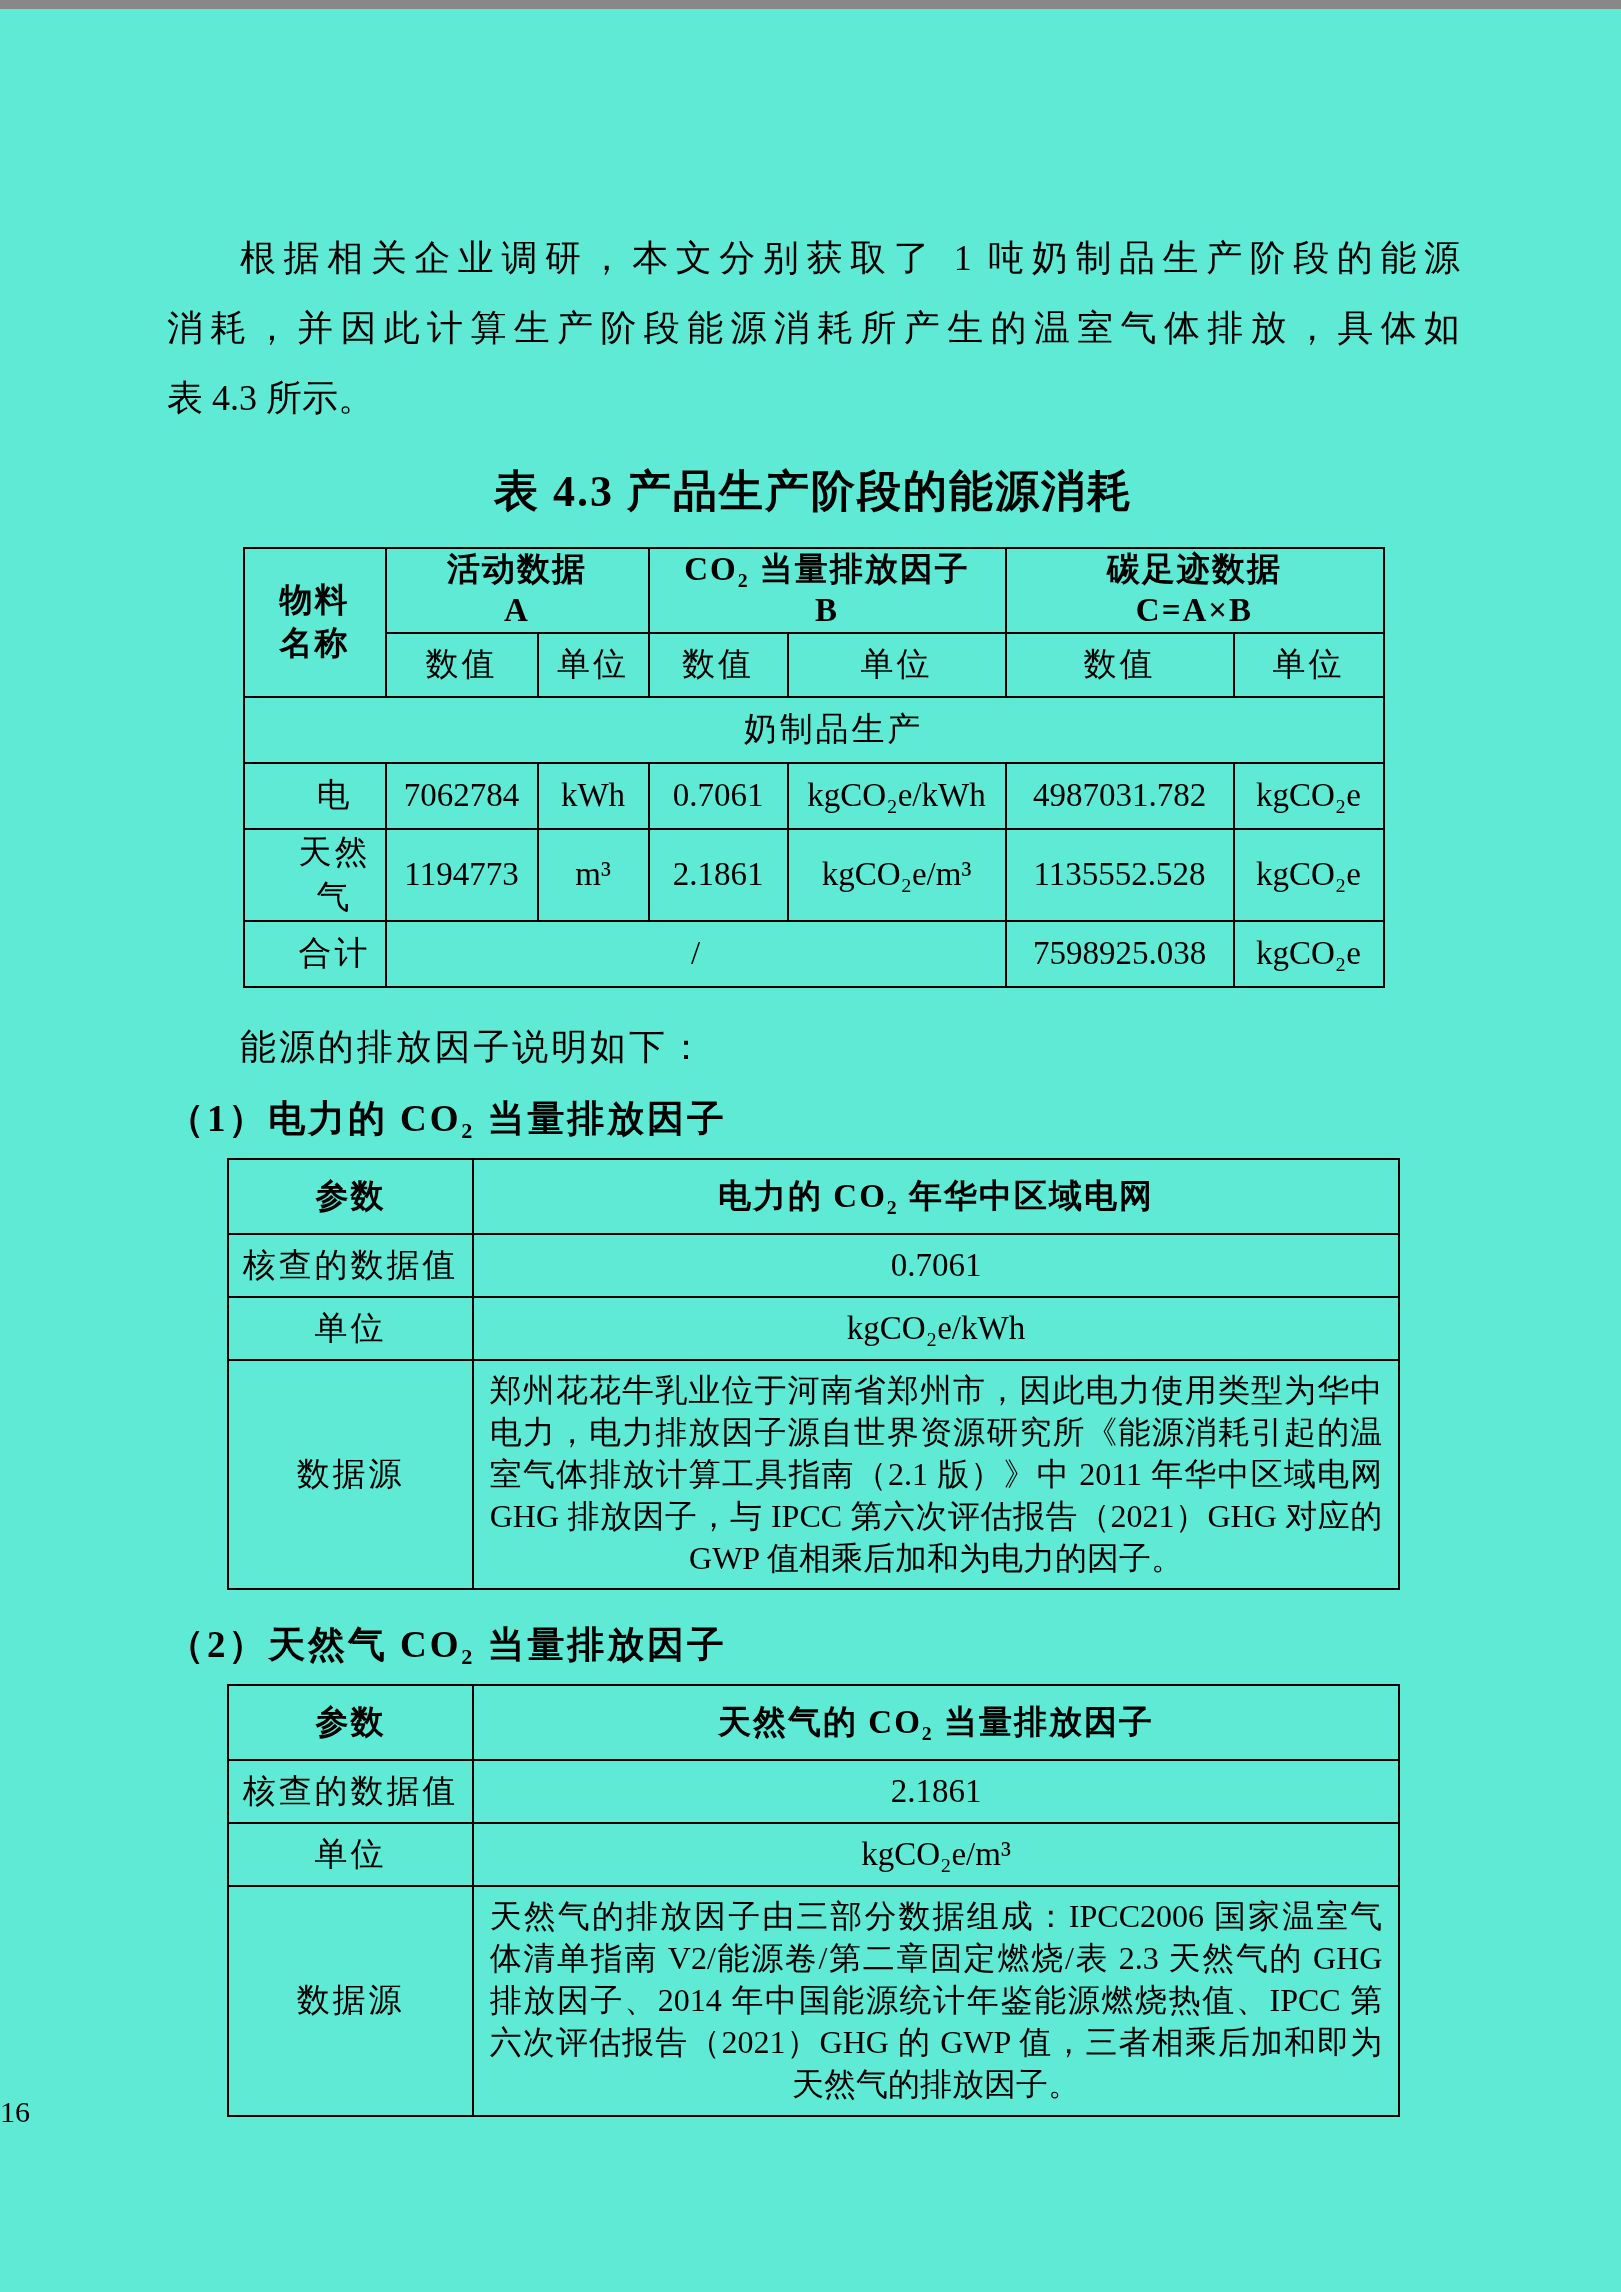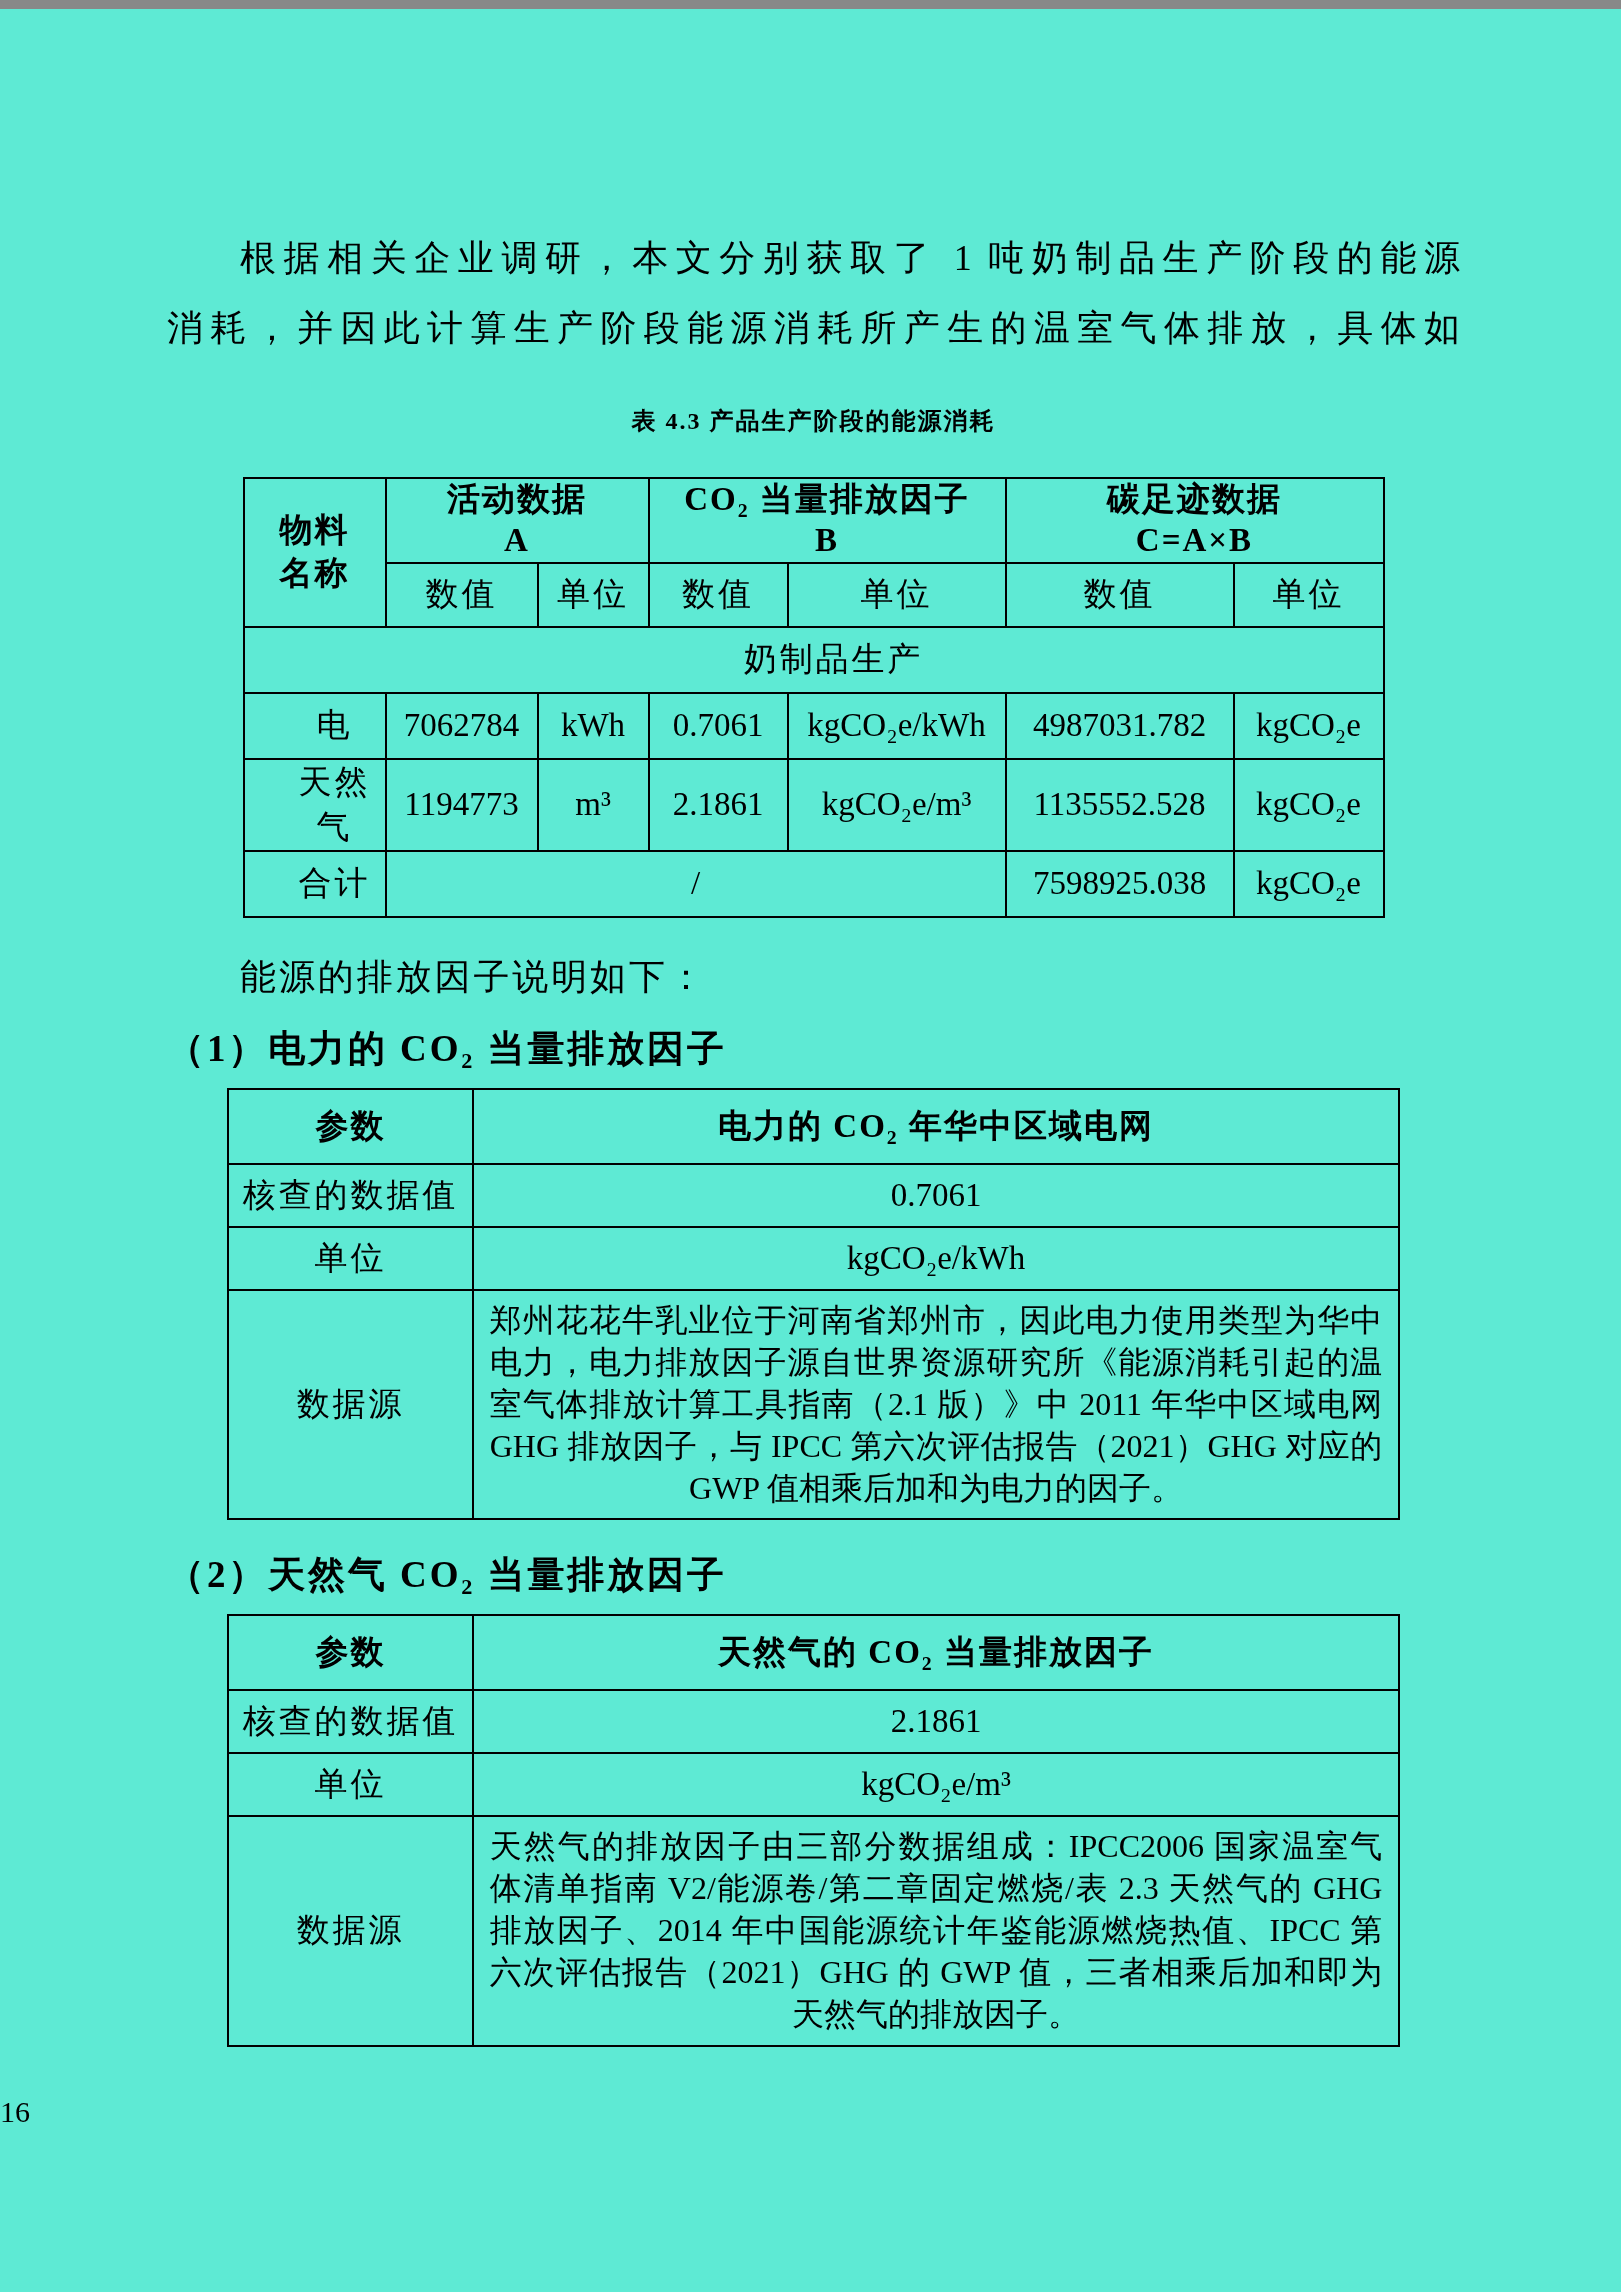--- a/index.html
+++ b/index.html
@@ -19,21 +19,21 @@
     font-size: 36px; line-height: 70px; margin: 0;
     text-align: justify; text-align-last: justify;
     white-space: nowrap;
   }
   .intro-line.indent { text-indent: 73px; }
   .intro-line.last { text-align: left; text-align-last: auto; }
 
   
   .table-title {
     margin: 29px 0 0 0; text-align: center;
-    font-size: 24px; font-weight: bold; line-height: 59px;
+    font-size: 44px; font-weight: bold; line-height: 59px;
     letter-spacing: 2px;
   }
 
   table { border-collapse: collapse; table-layout: fixed; }
   td { border: 2px solid #000; text-align: center; vertical-align: middle; padding: 0; }
 
   .energy-table { width: 1140px; margin: 25.5px auto 0 auto; font-size: 33px; }
   .energy-table .h1 td { height: 83px; font-weight: bold; }
   .energy-table .h1 div { line-height: 41px; letter-spacing: 2px; }
   .energy-table td.material { height: 145px; font-weight: bold; }
@@ -69,20 +69,21 @@
   }
 </style>
 </head>
 <body>
 
 <div class="page">
   <div class="content">
 
     <p class="intro-line indent">根据相关企业调研，本文分别获取了 1 吨奶制品生产阶段的能源</p>
     <p class="intro-line">消耗，并因此计算生产阶段能源消耗所产生的温室气体排放，具体如</p>
+    <p class="intro-line last">表 4.3 所示。</p>
 
     <h3 class="table-title">表 4.3 产品生产阶段的能源消耗</h3>
 
     <table class="energy-table">
       <colgroup>
         <col style="width:142px">
           <col style="width:152px">
           <col style="width:111px">
         <col style="width:139px">
           <col style="width:218px">

